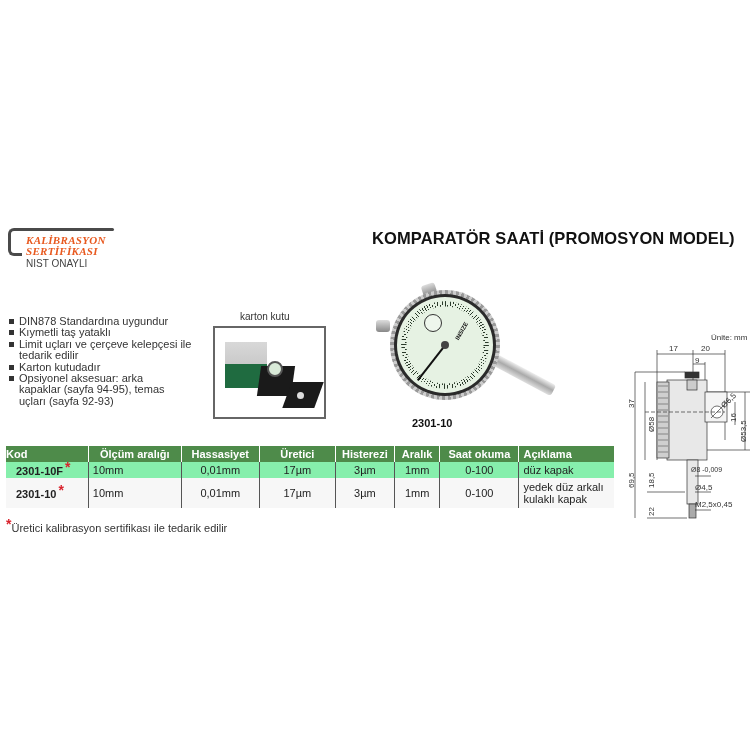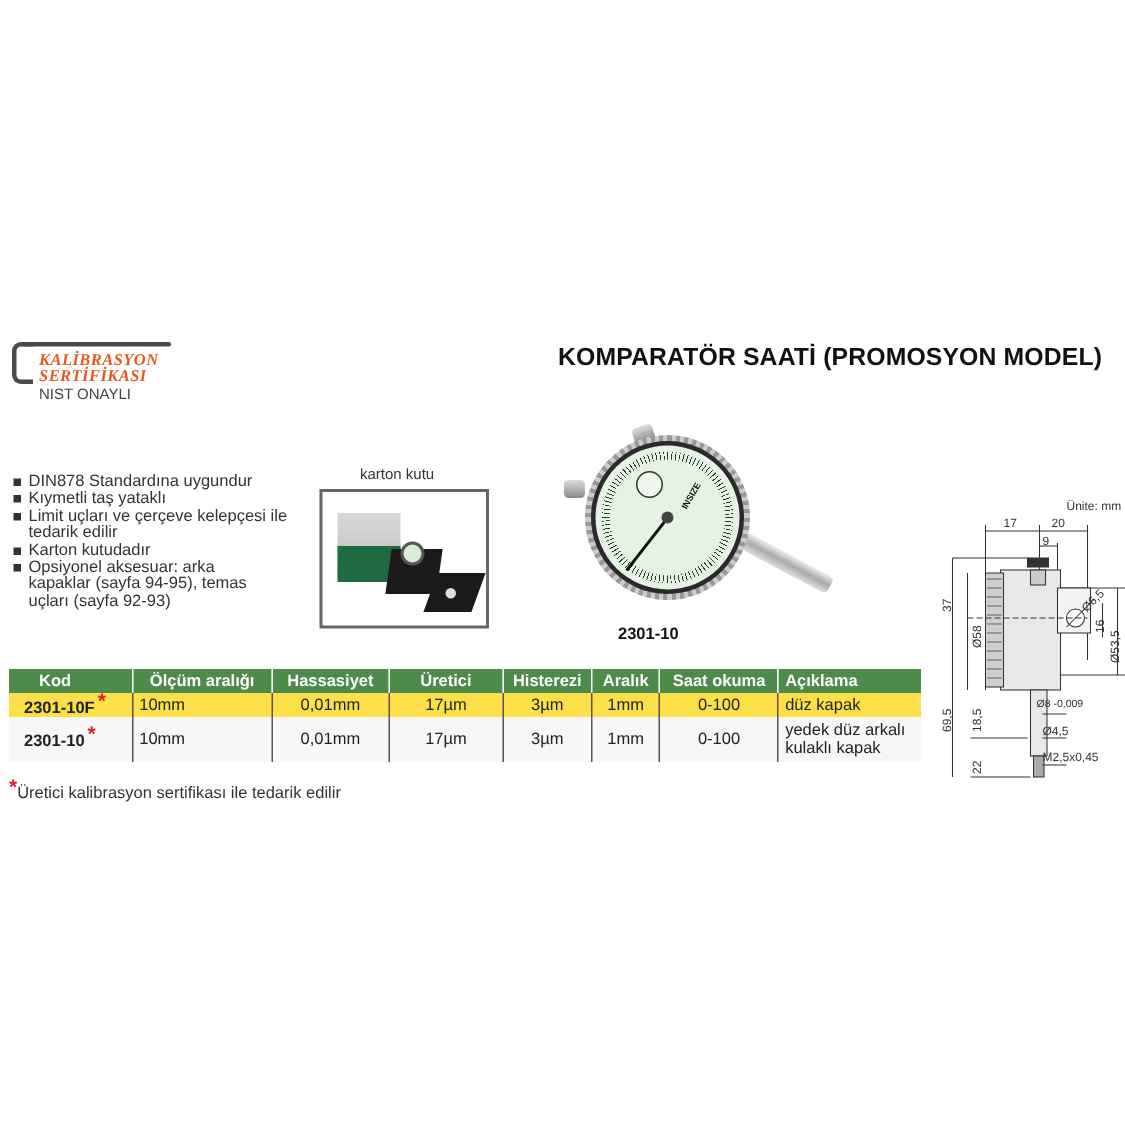--- a/index.html
+++ b/index.html
@@ -49,25 +49,25 @@
     -webkit-mask: radial-gradient(circle, transparent 38px, #000 39px); mask: radial-gradient(circle, transparent 38px, #000 39px); }
   .small-dial { position: absolute; left: 64px; top: 52px; width: 18px; height: 18px; border-radius: 50%; border: 1px solid #333; background: #eef6ec; }
   .needle { position: absolute; left: 85px; top: 83px; width: 44px; height: 1.5px; background: #111; transform: rotate(128deg); transform-origin: left center; }
   .hub { position: absolute; left: 81px; top: 79px; width: 8px; height: 8px; border-radius: 50%; background: #444; }
   .brand { position: absolute; left: 92px; top: 66px; font-size: 6px; font-weight: bold; color: #111; transform: rotate(-60deg); }
   .gauge-caption { position: absolute; left: 412px; top: 417px; font-weight: bold; font-size: 11px; color: #111; }
 
   
   .spec-table { position: absolute; left: 6px; top: 446px; width: 608px; border-collapse: collapse; font-size: 11px; }
   .spec-table th { background: #4e8b4a; color: #fff; font-weight: bold; font-size: 11px; height: 16px; padding: 0 4px; text-align: center; border-left: 1px solid #fff; }
-  .spec-table th:first-child { text-align: left; border-left: none; padding-left: 20px; }
+  .spec-table th:first-child { text-align: left; border-left: none; padding-left: 0; }
   .spec-table td { padding: 0 4px; text-align: center; color: #222; border-left: 1px solid #555; vertical-align: middle; }
   .spec-table td:first-child { border-left: none; text-align: left; padding-left: 10px; font-weight: bold; }
   .spec-table td.left { text-align: left; }
-  .row1 td { background: #fde047; height: 16px; }
+  .row1 td { background: #86efac; height: 16px; }
   .row2 td { background: #f7f7f7; height: 30px; line-height: 12px; }
   .star { color: #d9232d; font-weight: bold; font-size: 14px; position: relative; top: -3px; margin-left: 2px; }
   .col-kod { width: 78px; } .col-olcum { width: 88px; } .col-hass { width: 74px; } .col-dog { width: 72px; }
   .col-his { width: 56px; } .col-ara { width: 43px; } .col-saat { width: 75px; }
 
   .footnote { position: absolute; left: 6px; top: 519px; font-size: 11px; color: #333; }
   .footnote .fstar { color: #d9232d; font-weight: bold; font-size: 14px; position: relative; top: -3px; }
 
   
   .unit { position: absolute; left: 711px; top: 333px; font-size: 8px; color: #333; }

